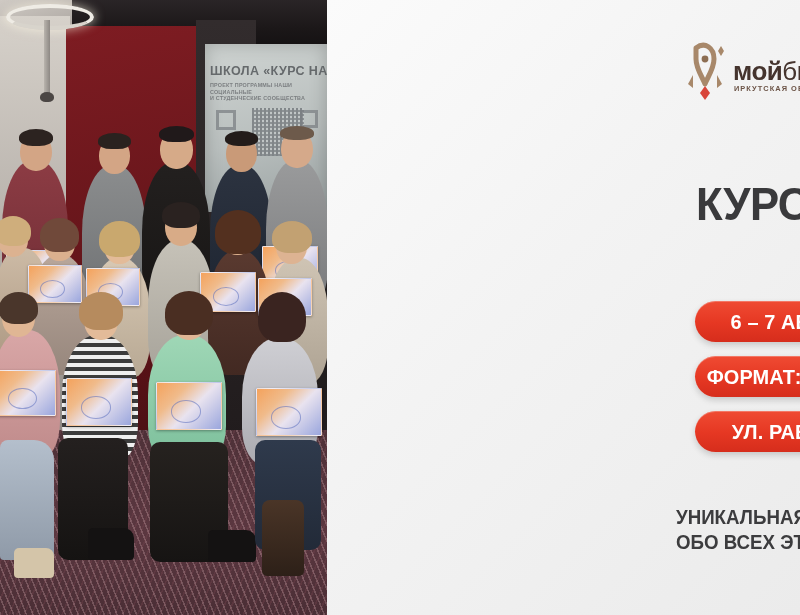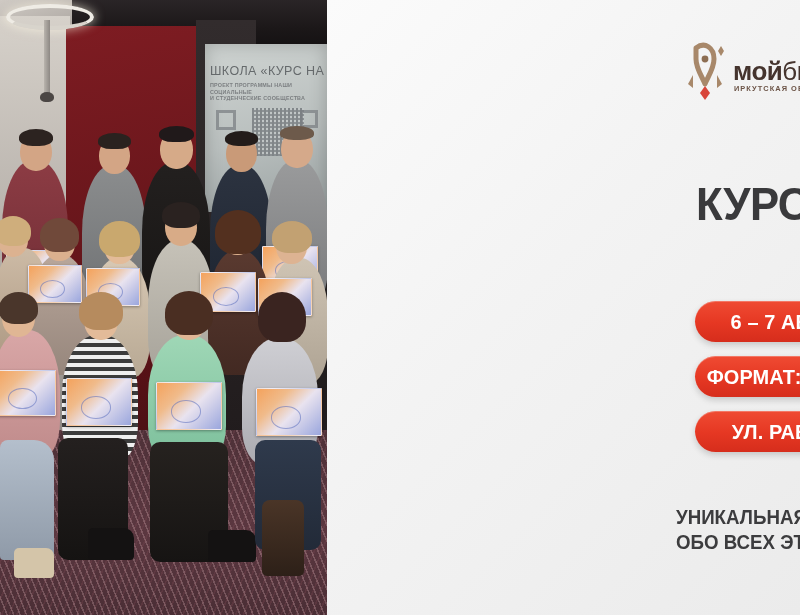--- a/index.html
+++ b/index.html
@@ -29,21 +29,21 @@
   .ph-redwall { position:absolute; left:66px; top:26px; width:134px; height:420px;
       background:linear-gradient(170deg,#7e1c22,#5e1318 70%,#490f14); }
   .ph-darkpanel { position:absolute; left:196px; top:20px; width:60px; height:420px;
       background:linear-gradient(180deg,#322c2d,#211c1d); }
 
   
   .ph-screen { position:absolute; left:205px; top:44px; width:122px; height:168px;
       background:linear-gradient(165deg,#cfd4d2,#b9bfbe 55%,#9aa2a2);
       box-shadow:inset 0 0 18px rgba(0,0,0,.22); }
   .ph-scr-t1 { position:absolute; left:210px; top:64px; width:118px;
-      font-size:12.5px; font-weight:400; letter-spacing:.4px; color:#55595c;
+      font-size:12.5px; font-weight:700; letter-spacing:.4px; color:#55595c;
       white-space:nowrap; opacity:.85; }
   .ph-scr-t2 { position:absolute; left:210px; top:82px; width:108px;
       font-size:5.4px; font-weight:700; color:#6a6d70; line-height:6.6px;
       letter-spacing:.2px; opacity:.8; }
   .ph-qr { position:absolute; left:252px; top:108px; width:52px; height:48px;
       background:
         repeating-linear-gradient(90deg,#6f7478 0 2px,transparent 2px 4px),
         repeating-linear-gradient(0deg,#7d8286 0 2px,transparent 2px 4px),
         #c3c8c8;
       opacity:.75; }

